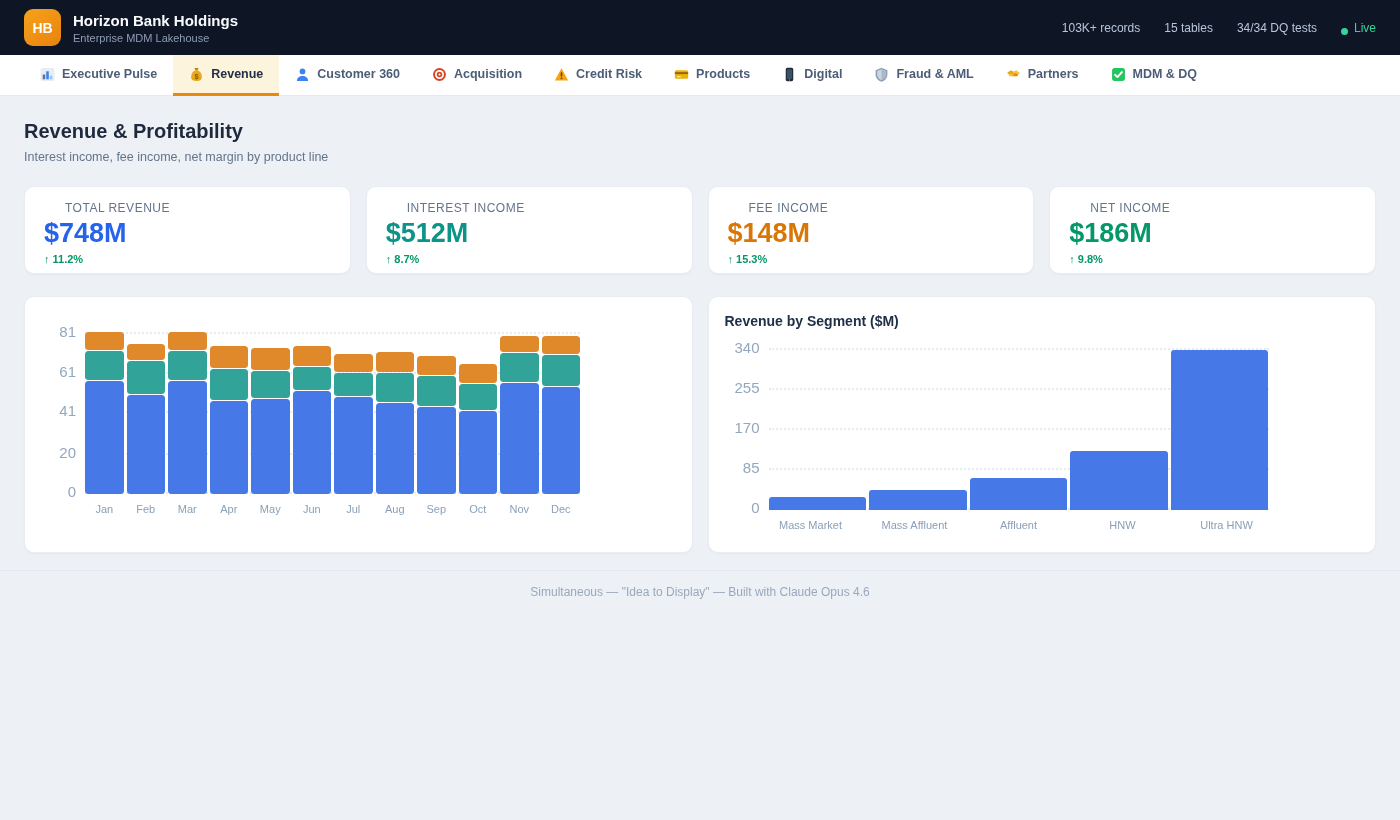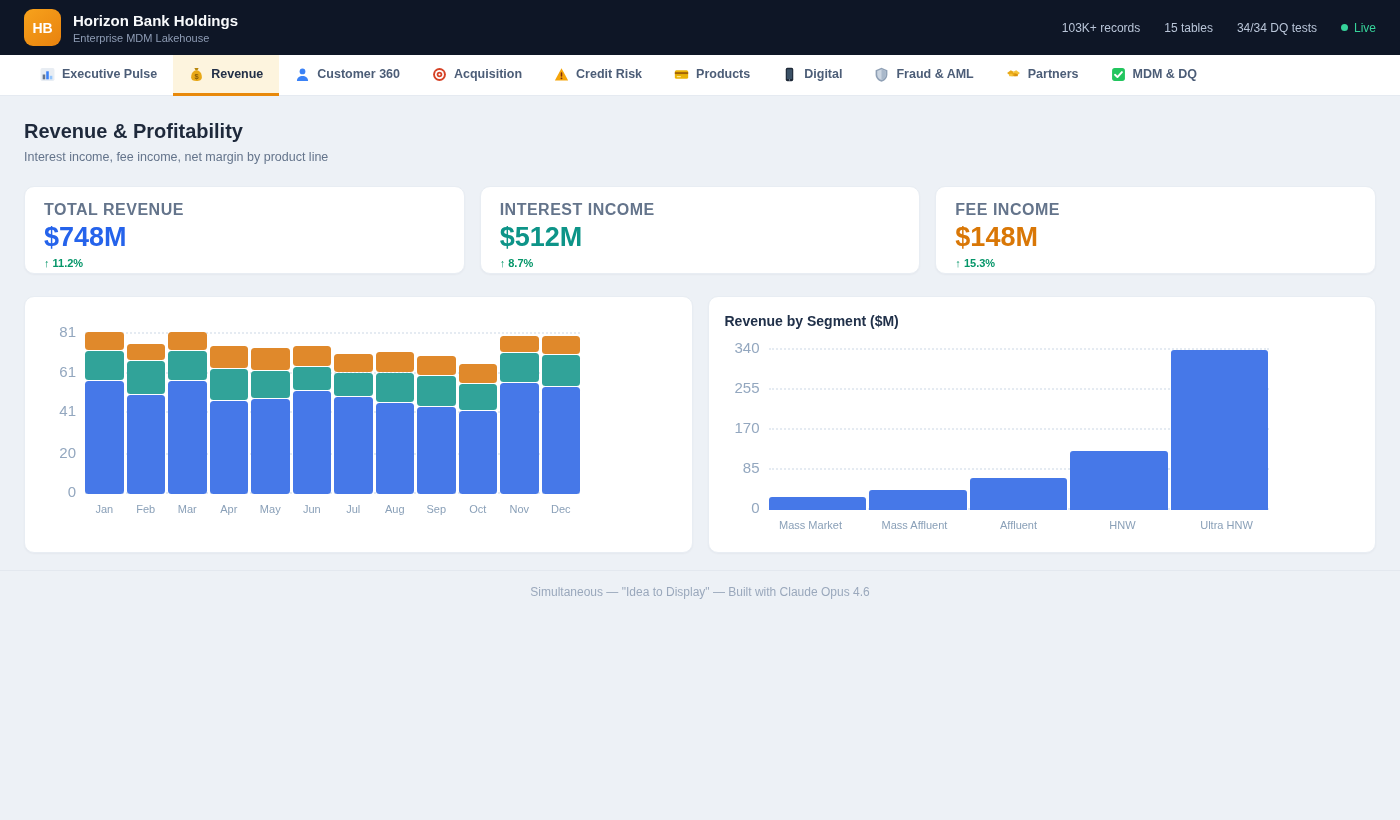--- a/index.html
+++ b/index.html
@@ -14,39 +14,39 @@
     justify-content:space-between; padding:0 24px; }
   .brand { display:flex; align-items:center; gap:12px; }
   .logo { width:37px; height:37px; border-radius:9px;
     background:linear-gradient(140deg,#f7a21c,#e8820e);
     color:#fff; font-weight:700; font-size:14px;
     display:flex; align-items:center; justify-content:center; }
   .brand-title { font-size:15px; font-weight:700; color:#f8fafc; line-height:1.2; }
   .brand-sub { font-size:11px; color:#8e9cb5; margin-top:2px; }
   .header-right { display:flex; align-items:center; gap:24px; font-size:12px; color:#b9c5d8; }
   .header-stats { display:flex; align-items:center; gap:24px; }
-  .live { display:flex; align-items:center; gap:6px; color:#36d39a; font-weight:400; }
+  .live { display:flex; align-items:flex-end; gap:6px; color:#36d39a; font-weight:400; }
   .live-dot { width:7px; height:7px; border-radius:50%; background:#36d39a; display:inline-block; }
   
   .tabbar { background:#fff; border-bottom:1px solid #e5eaf1; padding:0 24px;
     display:flex; height:41px; }
   .tab { display:flex; align-items:center; gap:7px; padding:0 16px;
     font-size:12.5px; font-weight:700; color:#4c5d77;
     border-bottom:3px solid transparent; margin-bottom:-1px; cursor:pointer; white-space:nowrap; }
   .tab.active { background:#fdf4de; border-bottom-color:#e8890b; color:#222f47; }
   .tab-icon { display:flex; }
   .tab-icon svg { width:15px; height:15px; display:block; }
   
   .main { padding:24px 24px 0; }
   .page-title { font-size:20px; font-weight:700; color:#1e293b; }
   .page-sub { font-size:12.5px; color:#64748b; margin-top:7px; }
   .kpi-row { display:flex; gap:15px; margin-top:22px; }
   .kpi-card { flex:1; background:#fff; border:1px solid #e8edf3; border-radius:10px;
     padding:14px 19px 12px; height:88px; box-shadow:0 1px 2px rgba(15,23,42,.04); }
-  .kpi-label { font-size:16px; font-weight:700; letter-spacing:.5px; color:#64748b; }
+  .kpi-label { font-size:12px; font-weight:400; letter-spacing:.5px; color:#64748b;margin-left:21px; }
   .kpi-value { font-size:27px; font-weight:700; margin-top:4px; line-height:1.05; }
   .kpi-delta { font-size:11px; font-weight:700; color:#059669; margin-top:6px; }
   
   .chart-row { display:flex; gap:15px; margin-top:22px; }
   .chart-card { flex:1; background:#fff; border:1px solid #e8edf3; border-radius:10px;
     padding:16px 16px 0; height:257px; box-shadow:0 1px 2px rgba(15,23,42,.04); }
   .chart-title { font-size:14px; font-weight:700; color:#203049; }
   .chart-area { display:flex; align-items:flex-start; margin-top:21px; }
   .yaxis { position:relative; width:44px; height:160px; flex:none; }
   .ytick { position:absolute; right:9px; font-size:15px; color:#93a7bf; }
@@ -204,20 +204,25 @@
       </div>
       <div class="kpi-card">
         <div class="kpi-label">INTEREST INCOME</div>
         <div class="kpi-value" style="color: rgb(13, 148, 136);">$512M</div>
         <div class="kpi-delta">↑ 8.7%</div>
       </div>
       <div class="kpi-card">
         <div class="kpi-label">FEE INCOME</div>
         <div class="kpi-value" style="color: rgb(217, 119, 6);">$148M</div>
         <div class="kpi-delta">↑ 15.3%</div>
+      </div>
+      <div class="kpi-card">
+        <div class="kpi-label">NET INCOME</div>
+        <div class="kpi-value" style="color: rgb(5, 150, 105);">$186M</div>
+        <div class="kpi-delta">↑ 9.8%</div>
       </div>
     </div>
 
   <div class="chart-row">
     <div class="chart-card">
       <div id="chart0">
           <div class="chart-area">
             <div class="yaxis">
               <span class="ytick" style="bottom: -6px;">0</span>
               <span class="ytick" style="bottom: 33.5062px; margin-top: 39px;">20</span>

